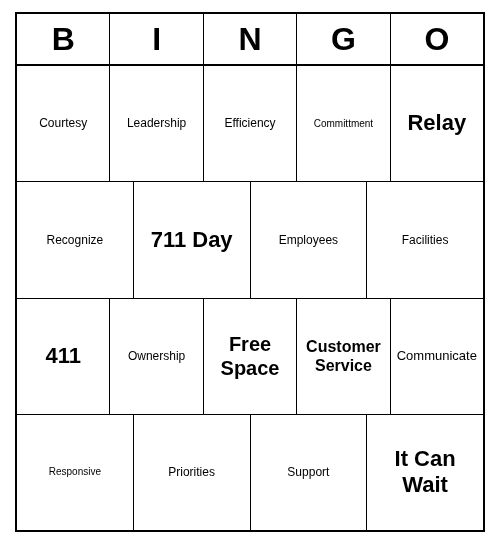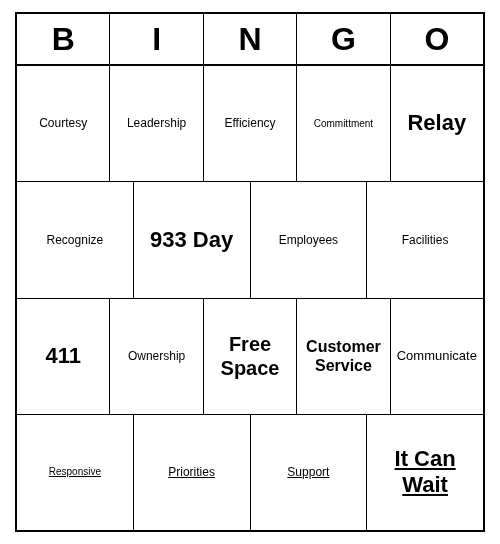--- a/index.html
+++ b/index.html
@@ -53,21 +53,20 @@
     }
 
     .bingo-row {
       display: flex;
       flex: 1;
       border-bottom: 1px solid #000;
     }
 
     .bingo-row:last-child {
       border-bottom: none;
-      text-decoration: underline;
     }
 
     .bingo-cell {
       flex: 1;
       display: flex;
       align-items: center;
       justify-content: center;
       text-align: center;
       border-right: 1px solid #000;
       padding: 4px;
@@ -108,21 +107,21 @@
   <div class="bingo-grid">
   <div class="bingo-row">
         <div class="bingo-cell">Courtesy</div>
         <div class="bingo-cell">Leadership</div>
         <div class="bingo-cell">Efficiency</div>
         <div class="bingo-cell" style="font-size: 10px;">Committment</div>
         <div class="bingo-cell large">Relay</div>
       </div>
       <div class="bingo-row">
         <div class="bingo-cell">Recognize</div>
-        <div class="bingo-cell large">933 Day</div>
+        <div class="bingo-cell large">711 Day</div>
         <div class="bingo-cell">Employees</div>
         <div class="bingo-cell">Facilities</div>
       </div>
       <div class="bingo-row">
         <div class="bingo-cell large">411</div>
         <div class="bingo-cell">Ownership</div>
         <div class="bingo-cell free-space">Free Space</div>
         <div class="bingo-cell medium">Customer Service</div>
         <div class="bingo-cell" style="font-size: 13px;">Communicate</div>
       </div>

